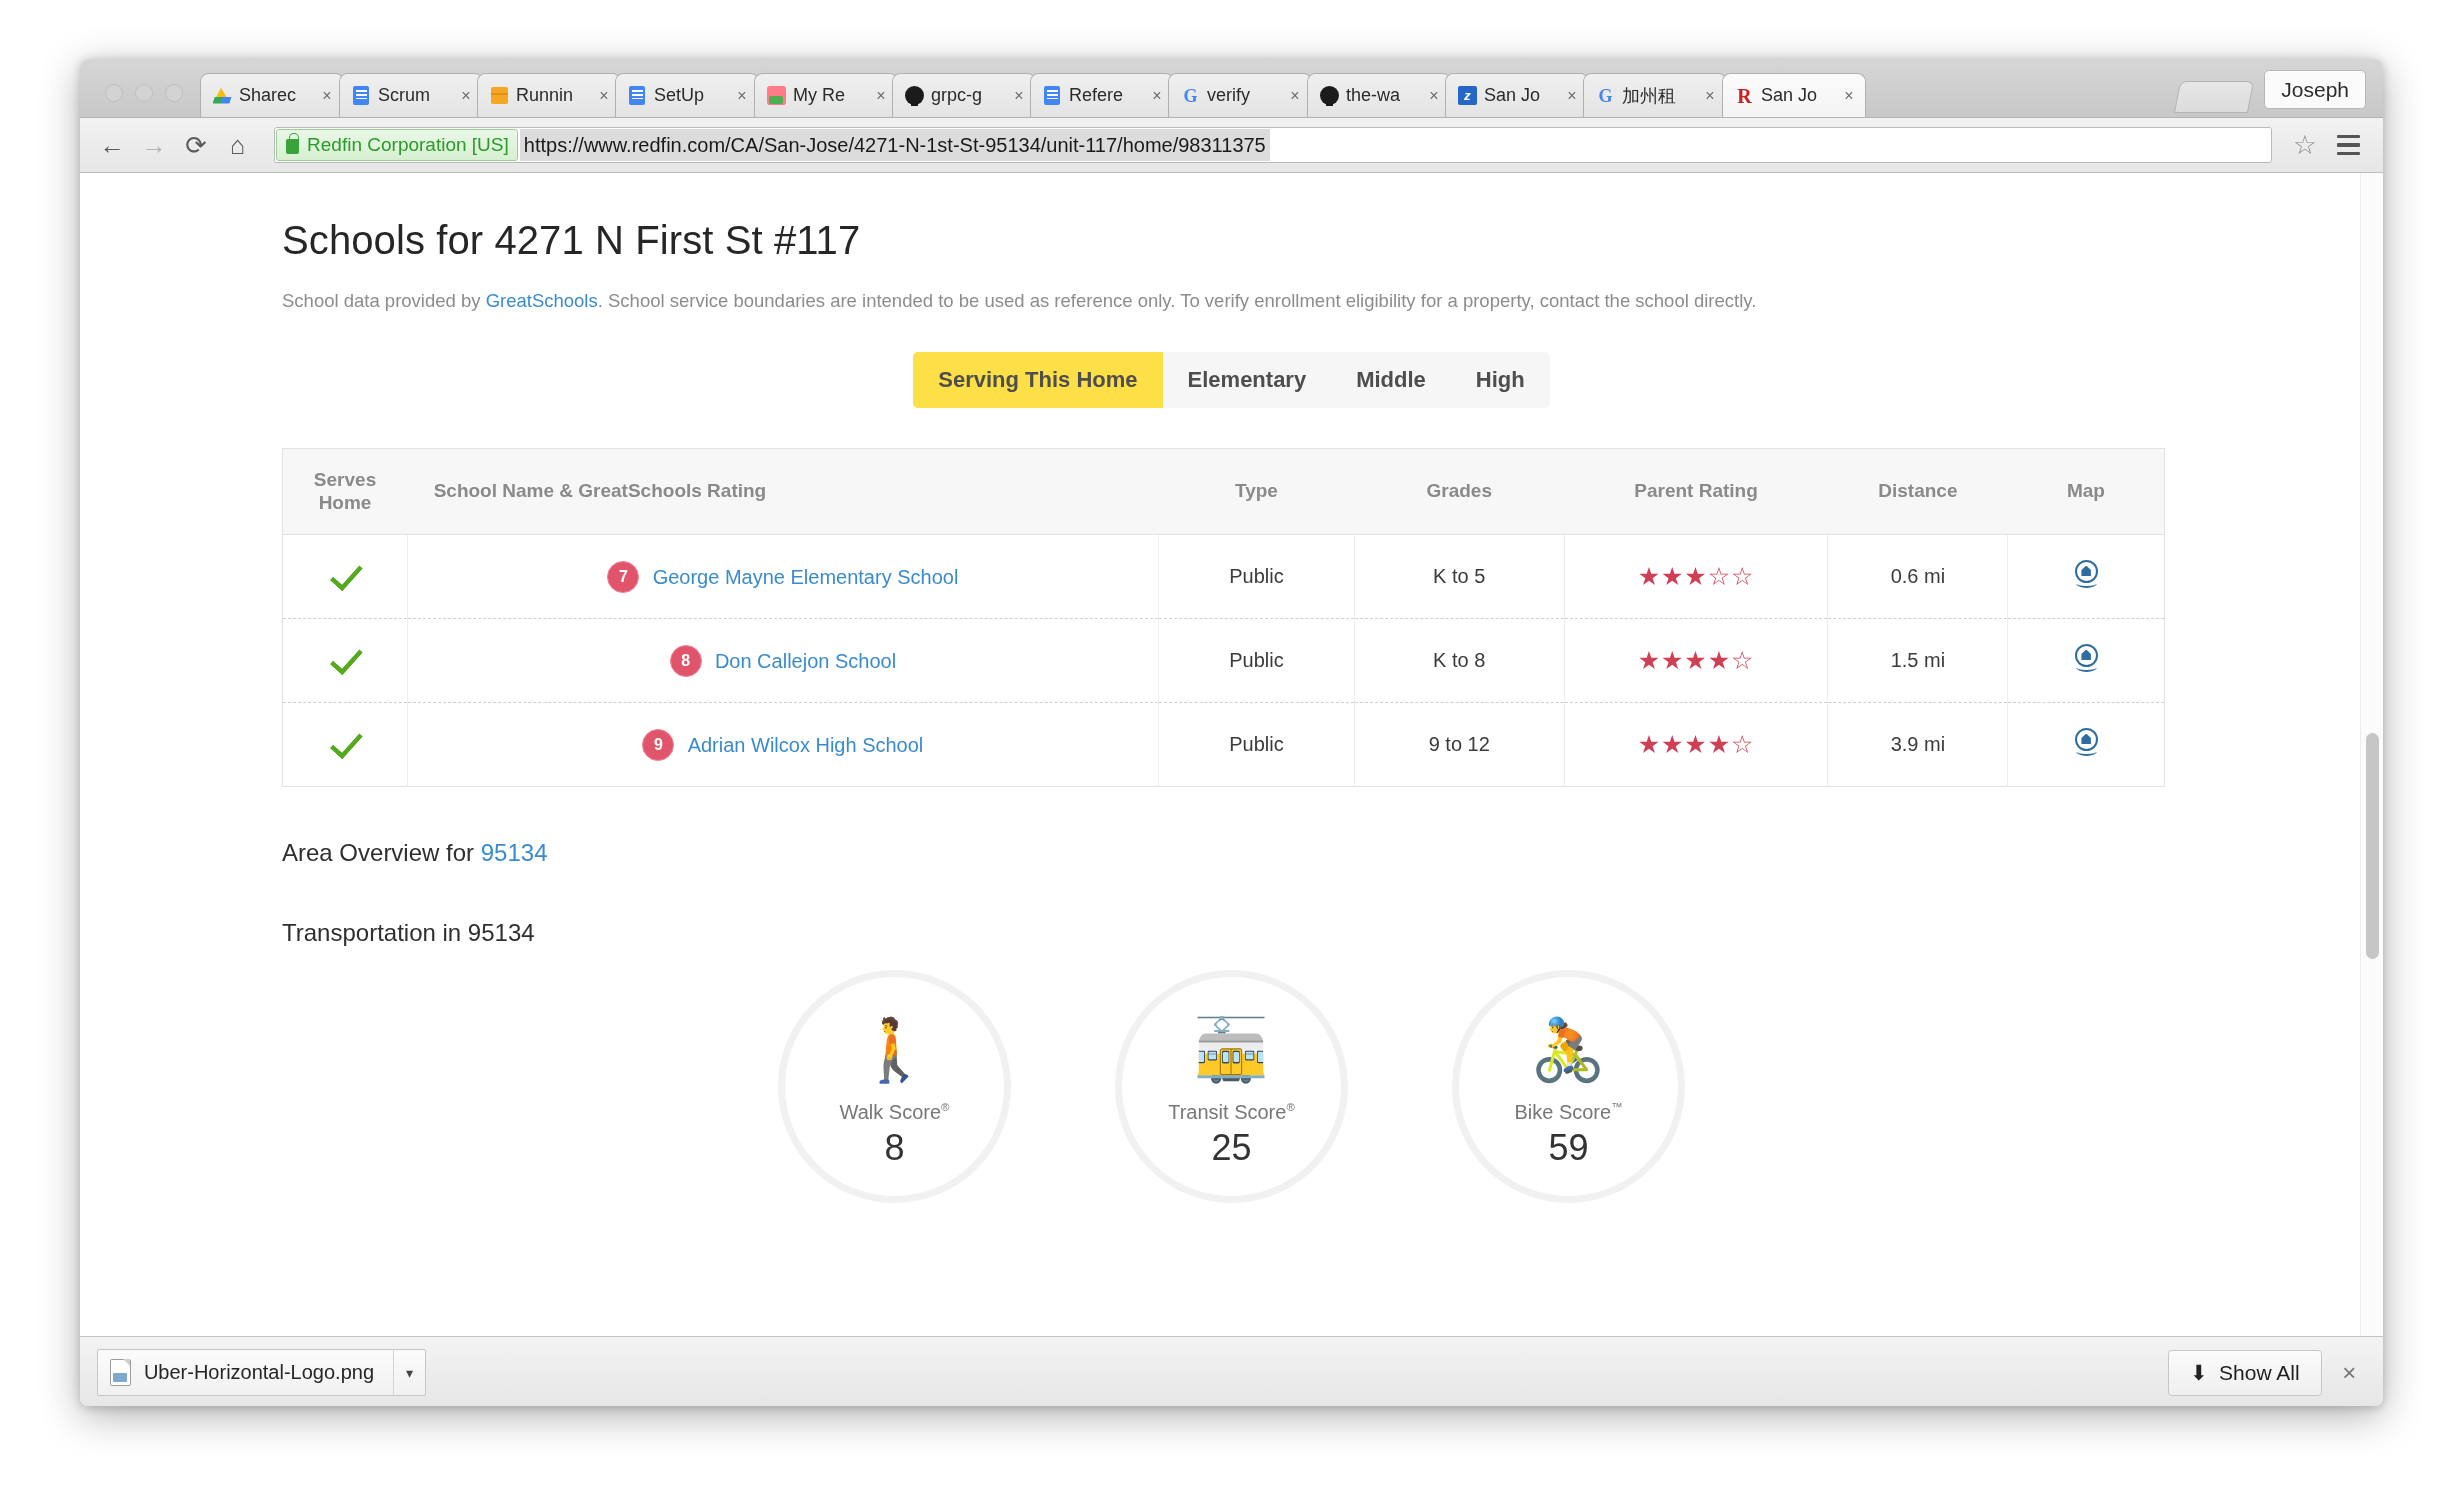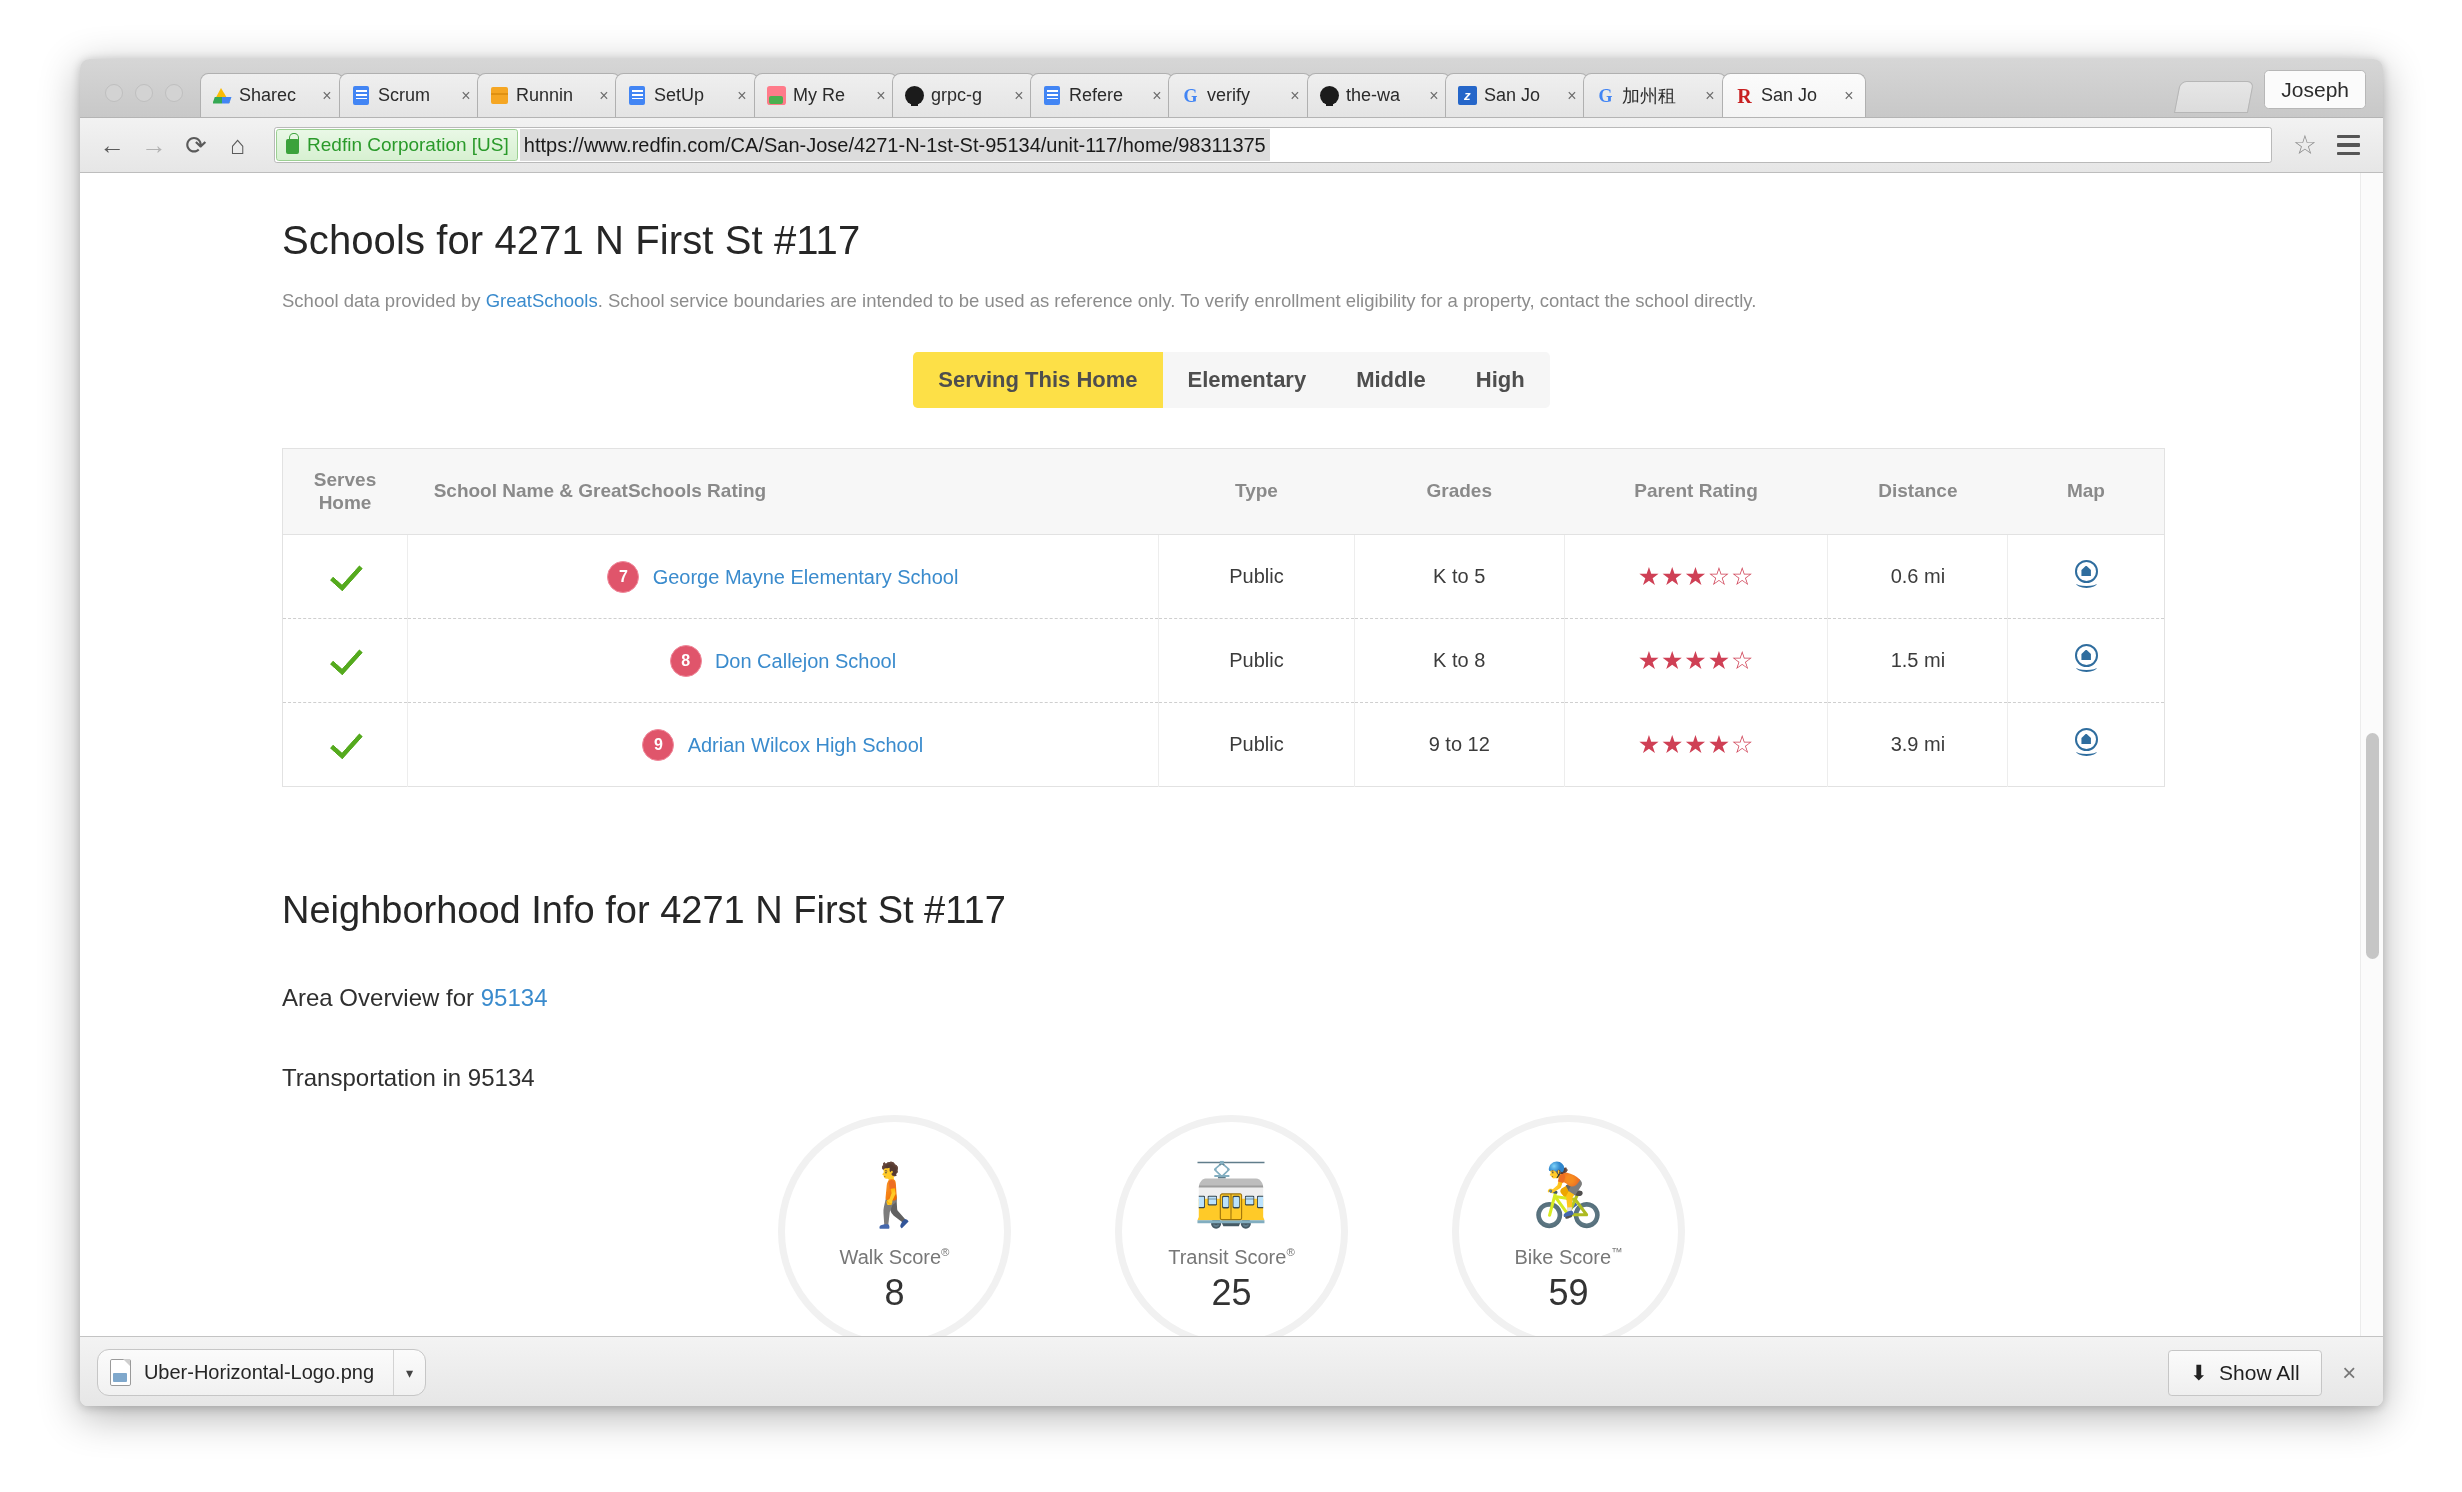--- a/index.html
+++ b/index.html
@@ -391,21 +391,21 @@
     background: linear-gradient(#f3f3f3, #e6e6e6);
     border-top: 0.9px solid #c3c3c3;
     display: flex; align-items: center;
     padding: 0 21px 0 17px;
   }
   .dl-item {
     display: flex; align-items: stretch;
     height: 47px;
     background: linear-gradient(#fbfbfb,#f1f1f1);
     border: 0.9px solid #c6c6c6;
-    border-radius: 12px;
+    border-radius: 2px;
   }
   .dl-icon {
     width: 44px;
     display: flex; align-items: center; justify-content: center;
   }
   .dl-fileglyph {
     width: 21px; height: 26.6px;
     background: #fff;
     border: 0.9px solid #9a9a9a;
     border-radius: 1.9px;
@@ -627,21 +627,20 @@
                     <td class="type">Public</td>
                     <td class="grades">9 to 12</td>
                     <td class="prating"><span class="stars">★★★★<span class="off">☆</span></span></td>
                     <td class="dist">3.9 mi</td>
                     <td class="map"><span class="pin"><span class="ring"></span><span class="house"></span><span class="tail"></span></span></td>
                   </tr>
                 </tbody>
             </table>
           </div>
 
-          <h2 class="nb-title">Neighborhood Info for 4271 N First St #117</h2>
 
           <p class="nb-line"><span>Area Overview for </span><a href="#">95134</a></p>
 
           <p class="nb-line">Transportation in 95134</p>
 
           <div class="scores" id="scores-container">
               <div class="score">
                 <span class="glyph">🚶</span>
                 <span class="slabel">Walk Score<sup>®</sup></span>
                 <span class="sval">8</span>

